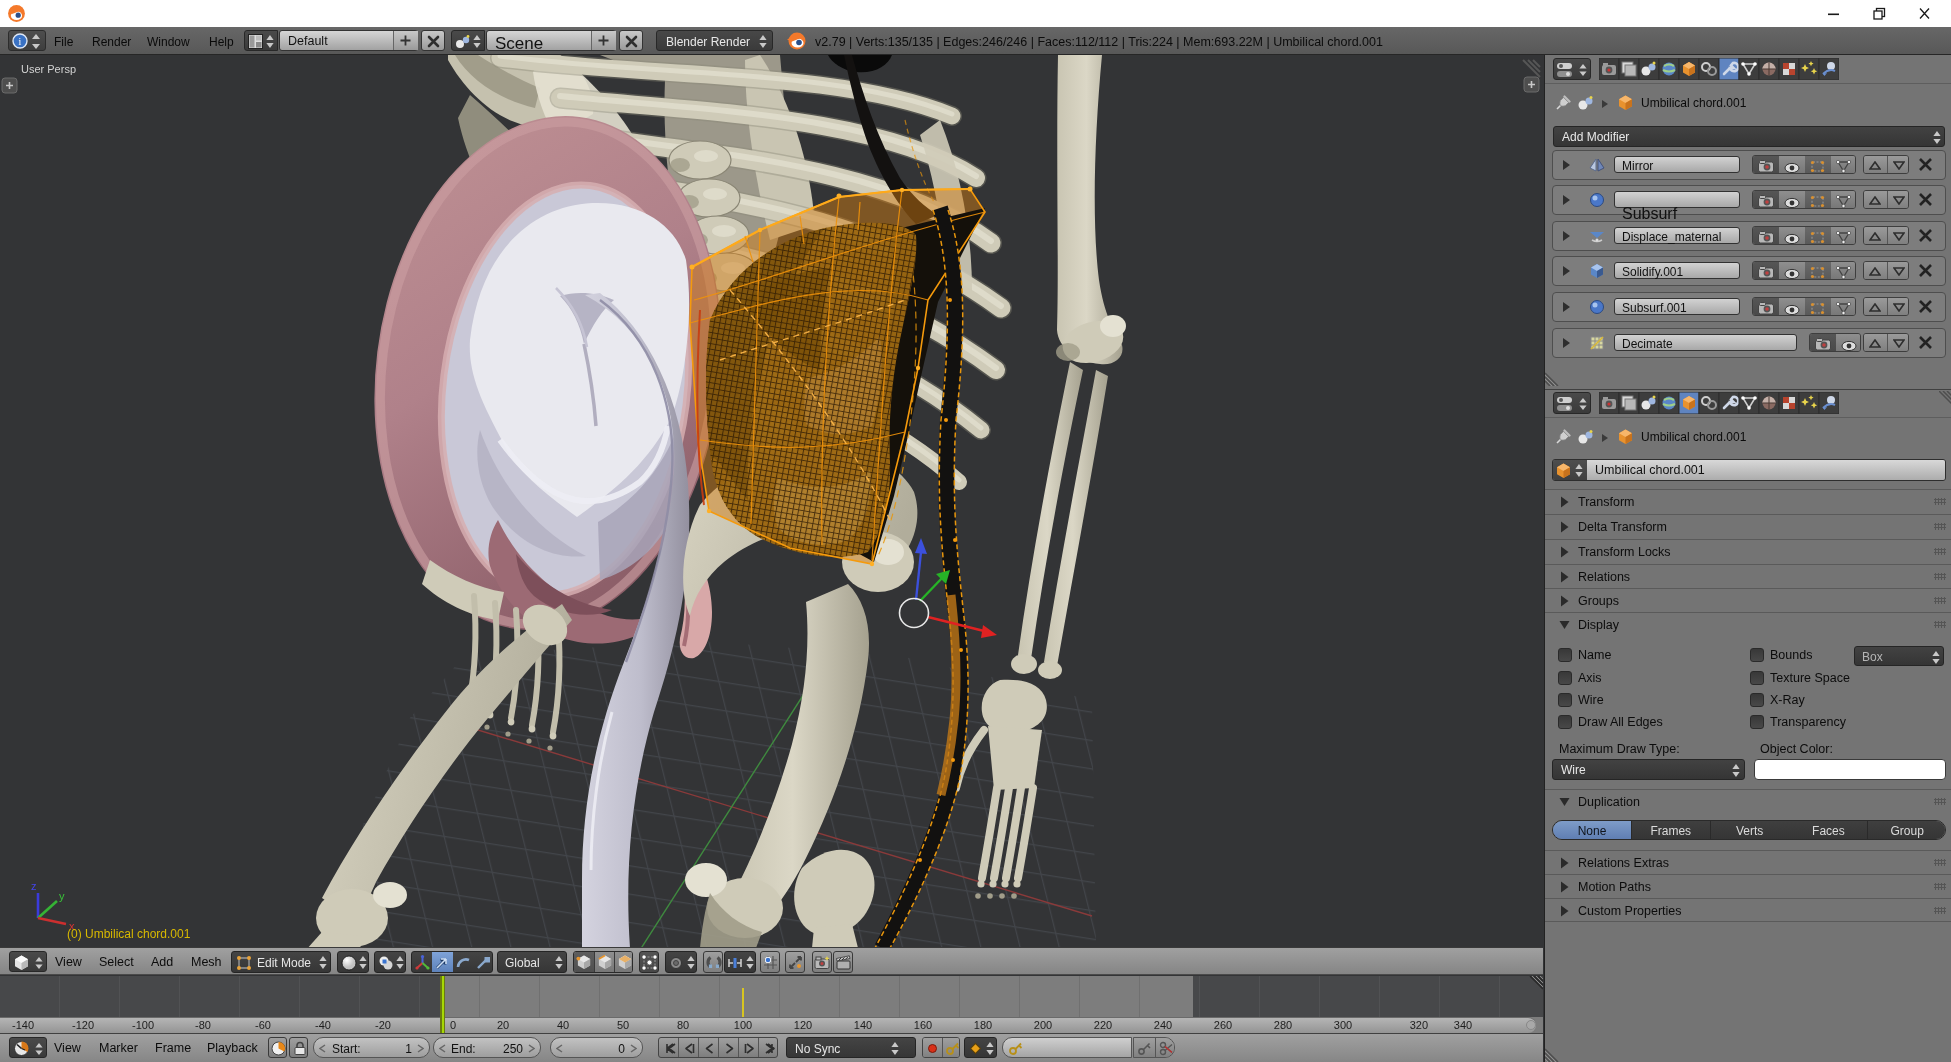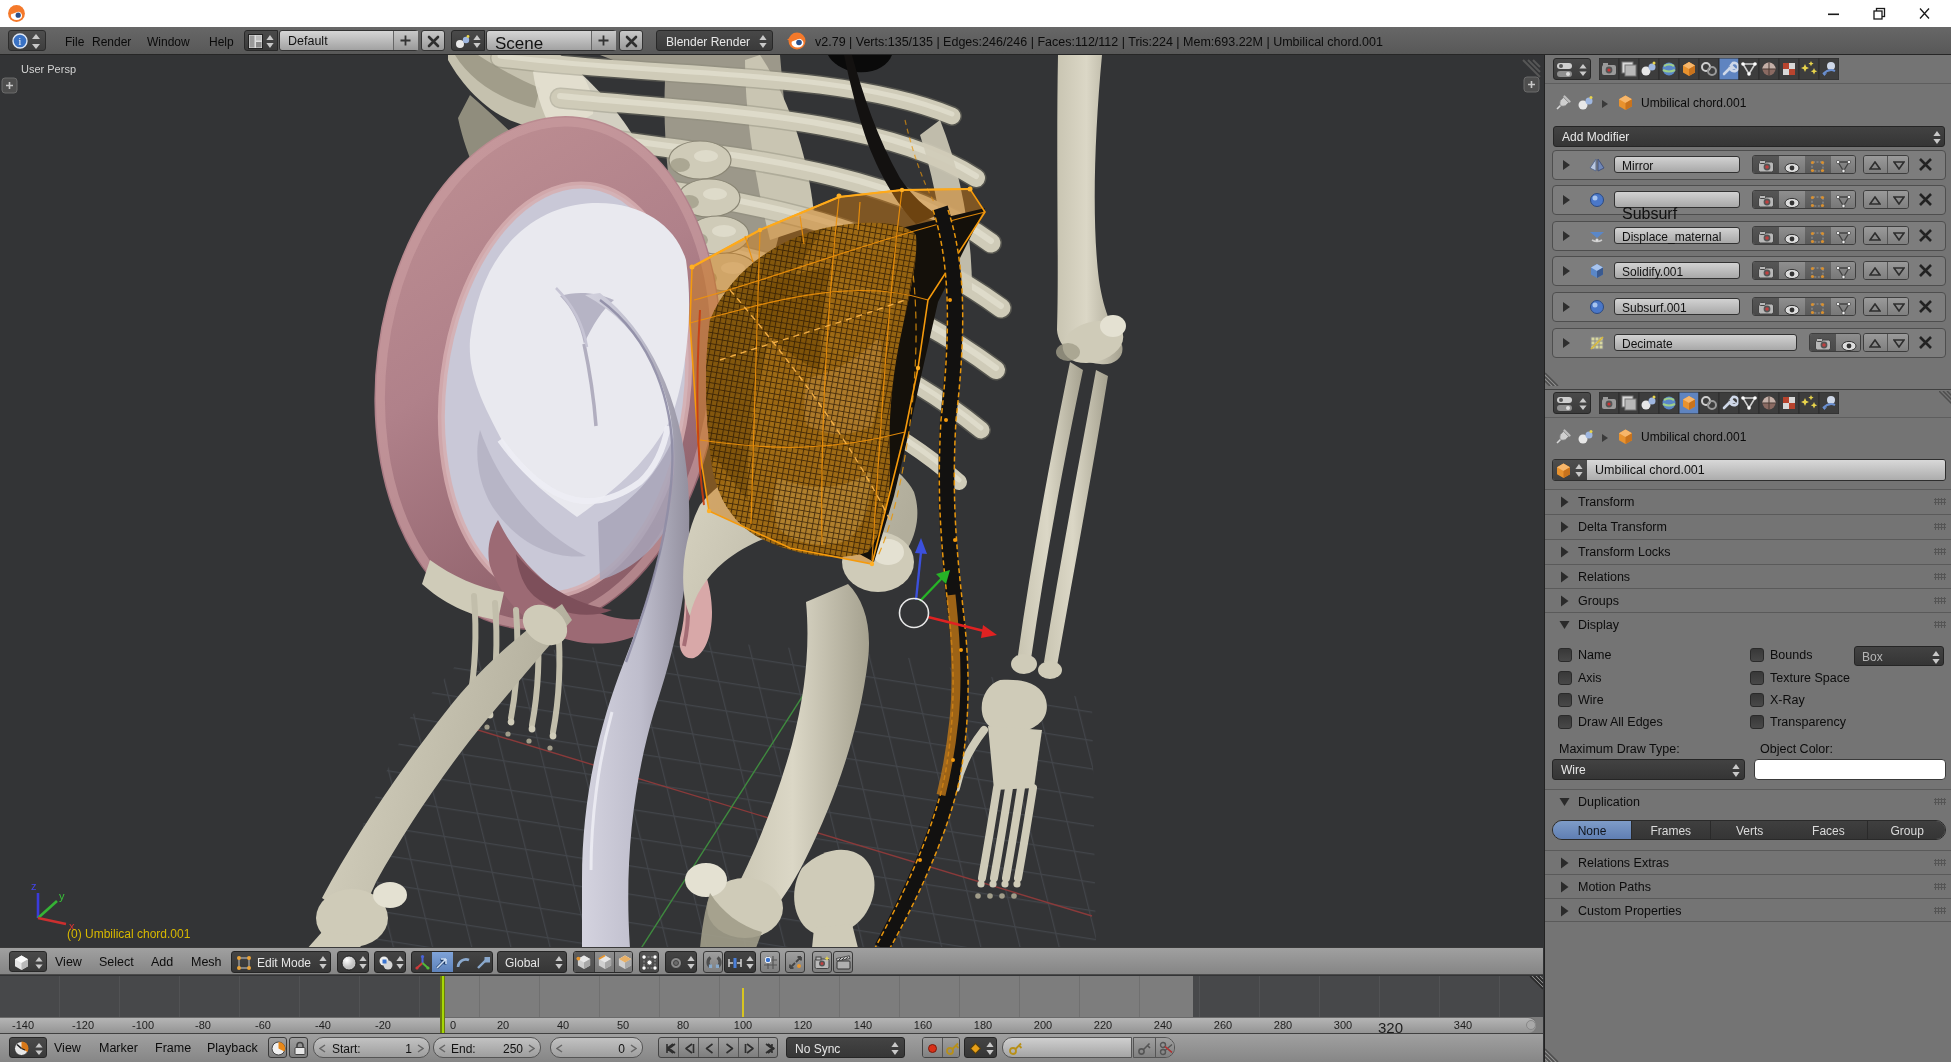--- a/index.html
+++ b/index.html
@@ -34,21 +34,21 @@
   <div class="abs" style="left:8px;top:3px;width:38px;height:21px;background:linear-gradient(#4e4e4e,#3e3e3e);border:1px solid #2c2c2c;border-radius:3px">
      <svg class="abs" style="left:3px;top:2px" width="16" height="16" viewBox="0 0 16 16">
           <circle cx="8" cy="8" r="7" fill="#3a72c4" stroke="#dfe8f5" stroke-width="1.4"></circle>
           <text x="8" y="12" font-size="10" fill="#fff" text-anchor="middle" font-family="Liberation Serif">i</text>
         </svg>
      <svg class="abs" style="left:22px;top:3px" width="10" height="15" viewBox="0 0 10 15">
           <path d="M5 0 L9 5 H1 Z" fill="#c9c9c9"></path>
           <path d="M5 15 L1 10 H9 Z" fill="#c9c9c9"></path>
         </svg>
   </div>
-  <div class="abs t12" style="left:65px;top:8px">File</div>
+  <div class="abs t12" style="left:54px;top:8px">File</div>
   <div class="abs t12" style="left:92px;top:8px">Render</div>
   <div class="abs t12" style="left:147px;top:8px">Window</div>
   <div class="abs t12" style="left:209px;top:8px">Help</div>
       <div class="abs" style="left:244px;top:3px;width:34px;height:21px;background:linear-gradient(#4a4a4a,#3a3a3a);border:1px solid #282828;border-radius:3px 0 0 3px">
         <svg class="abs" style="left:3px;top:3px" width="15" height="15" viewBox="0 0 15 15">
           <rect x="0.5" y="0.5" width="14" height="14" fill="#ddd" stroke="#222"></rect>
           <rect x="1.5" y="1.5" width="5" height="12" fill="#999"></rect>
           <rect x="8" y="1.5" width="5.5" height="5" fill="#bbb"></rect>
           <rect x="8" y="8" width="5.5" height="5.5" fill="#888"></rect>
         </svg>
@@ -591,21 +591,21 @@
       <div class="abs" style="left:778px;top:43px;width:50px;text-align:center;font-size:11px;color:#1e1e1e">120</div>
       <div class="abs" style="left:838px;top:43px;width:50px;text-align:center;font-size:11px;color:#1e1e1e">140</div>
       <div class="abs" style="left:898px;top:43px;width:50px;text-align:center;font-size:11px;color:#1e1e1e">160</div>
       <div class="abs" style="left:958px;top:43px;width:50px;text-align:center;font-size:11px;color:#1e1e1e">180</div>
       <div class="abs" style="left:1018px;top:43px;width:50px;text-align:center;font-size:11px;color:#1e1e1e">200</div>
       <div class="abs" style="left:1078px;top:43px;width:50px;text-align:center;font-size:11px;color:#1e1e1e">220</div>
       <div class="abs" style="left:1138px;top:43px;width:50px;text-align:center;font-size:11px;color:#1e1e1e">240</div>
       <div class="abs" style="left:1198px;top:43px;width:50px;text-align:center;font-size:11px;color:#1e1e1e">260</div>
       <div class="abs" style="left:1258px;top:43px;width:50px;text-align:center;font-size:11px;color:#1e1e1e">280</div>
       <div class="abs" style="left:1318px;top:43px;width:50px;text-align:center;font-size:11px;color:#1e1e1e">300</div>
-      <div class="abs" style="left:1378px;top:43px;width:50px;text-align:left;font-size:15px;color:#1e1e1e">320</div>
+      <div class="abs" style="left:1378px;top:43px;width:50px;text-align:right;font-size:11px;color:#1e1e1e">320</div>
       <div class="abs" style="left:1438px;top:43px;width:50px;text-align:center;font-size:11px;color:#1e1e1e">340</div>
 <div class="abs" style="left:742px;top:12px;width:2px;height:29px;background:#d8c520"></div>
 <div class="abs" style="left:440px;top:0;width:5px;height:57px;background:#6a7a10"></div>
 <div class="abs" style="left:441.5px;top:0;width:2px;height:57px;background:#a6d804"></div>
     </div>
 
 <div class="abs" style="left:0;top:1033px;width:1543px;height:29px;background:linear-gradient(#a0a0a0,#868686);border-top:1px solid #404040">
       <div class="abs" style="left:9px;top:3px;width:38px;height:21px;background:linear-gradient(#4a4a4a,#3a3a3a);border:1px solid #282828;border-radius:3px">
         <svg class="abs" style="left:3px;top:2px" width="17" height="17" viewBox="0 0 17 17">
           <circle cx="8.5" cy="8.5" r="7" fill="#e8e8e8" stroke="#333"></circle>
@@ -689,21 +689,21 @@
           <svg class="abs" style="left:2.5px;top:3px" width="15" height="15" viewBox="0 0 15 15">
             <path d="M5 3 L11 7.5 L5 12 M3.5 3 V12" fill="none" stroke="#2e2e2e" stroke-width="1.6" stroke-linejoin="round"></path>
           </svg>
         </div>
         <div class="abs" style="left:100px;top:0;width:20px;height:21px;border-right:1px solid #555">
           <svg class="abs" style="left:2.5px;top:3px" width="15" height="15" viewBox="0 0 15 15">
             <path d="M4 3 L10 7.5 L4 12 M10 3 V12 M6 3 L12 7.5 L6 12" fill="none" stroke="#2e2e2e" stroke-width="1.6" stroke-linejoin="round"></path>
           </svg>
         </div>
       </div>
-<div class="abs" style="left:786px;top:3px;width:119px;height:21px;background:linear-gradient(#444,#363636);border:1px solid #252525;border-radius:3px">
+<div class="abs" style="left:786px;top:3px;width:130px;height:21px;background:linear-gradient(#444,#363636);border:1px solid #252525;border-radius:3px">
         <div class="abs" style="left:8px;top:3.5px;font-size:12px;color:#e6e6e6">No Sync</div>
         <svg class="abs" style="left:103px;top:3px" width="10" height="15" viewBox="0 0 10 15">
           <path d="M5 1 L8.6 6.0 H1.4 Z" fill="#c9c9c9"></path>
           <path d="M5 14 L1.4 9.0 H8.6 Z" fill="#c9c9c9"></path>
         </svg>
       </div>
 <div class="abs" style="left:922px;top:3px;width:38px;height:21px;border:1px solid #444;border-radius:3px;overflow:hidden">
         <div class="abs" style="left:0;top:0;width:19px;height:21px;background:linear-gradient(#9f9f9f,#7e7e7e)">
           <div class="abs" style="left:4.5px;top:5.5px;width:9px;height:9px;border-radius:50%;background:#d83018;border:1px solid #7a1a0c"></div>
         </div>

